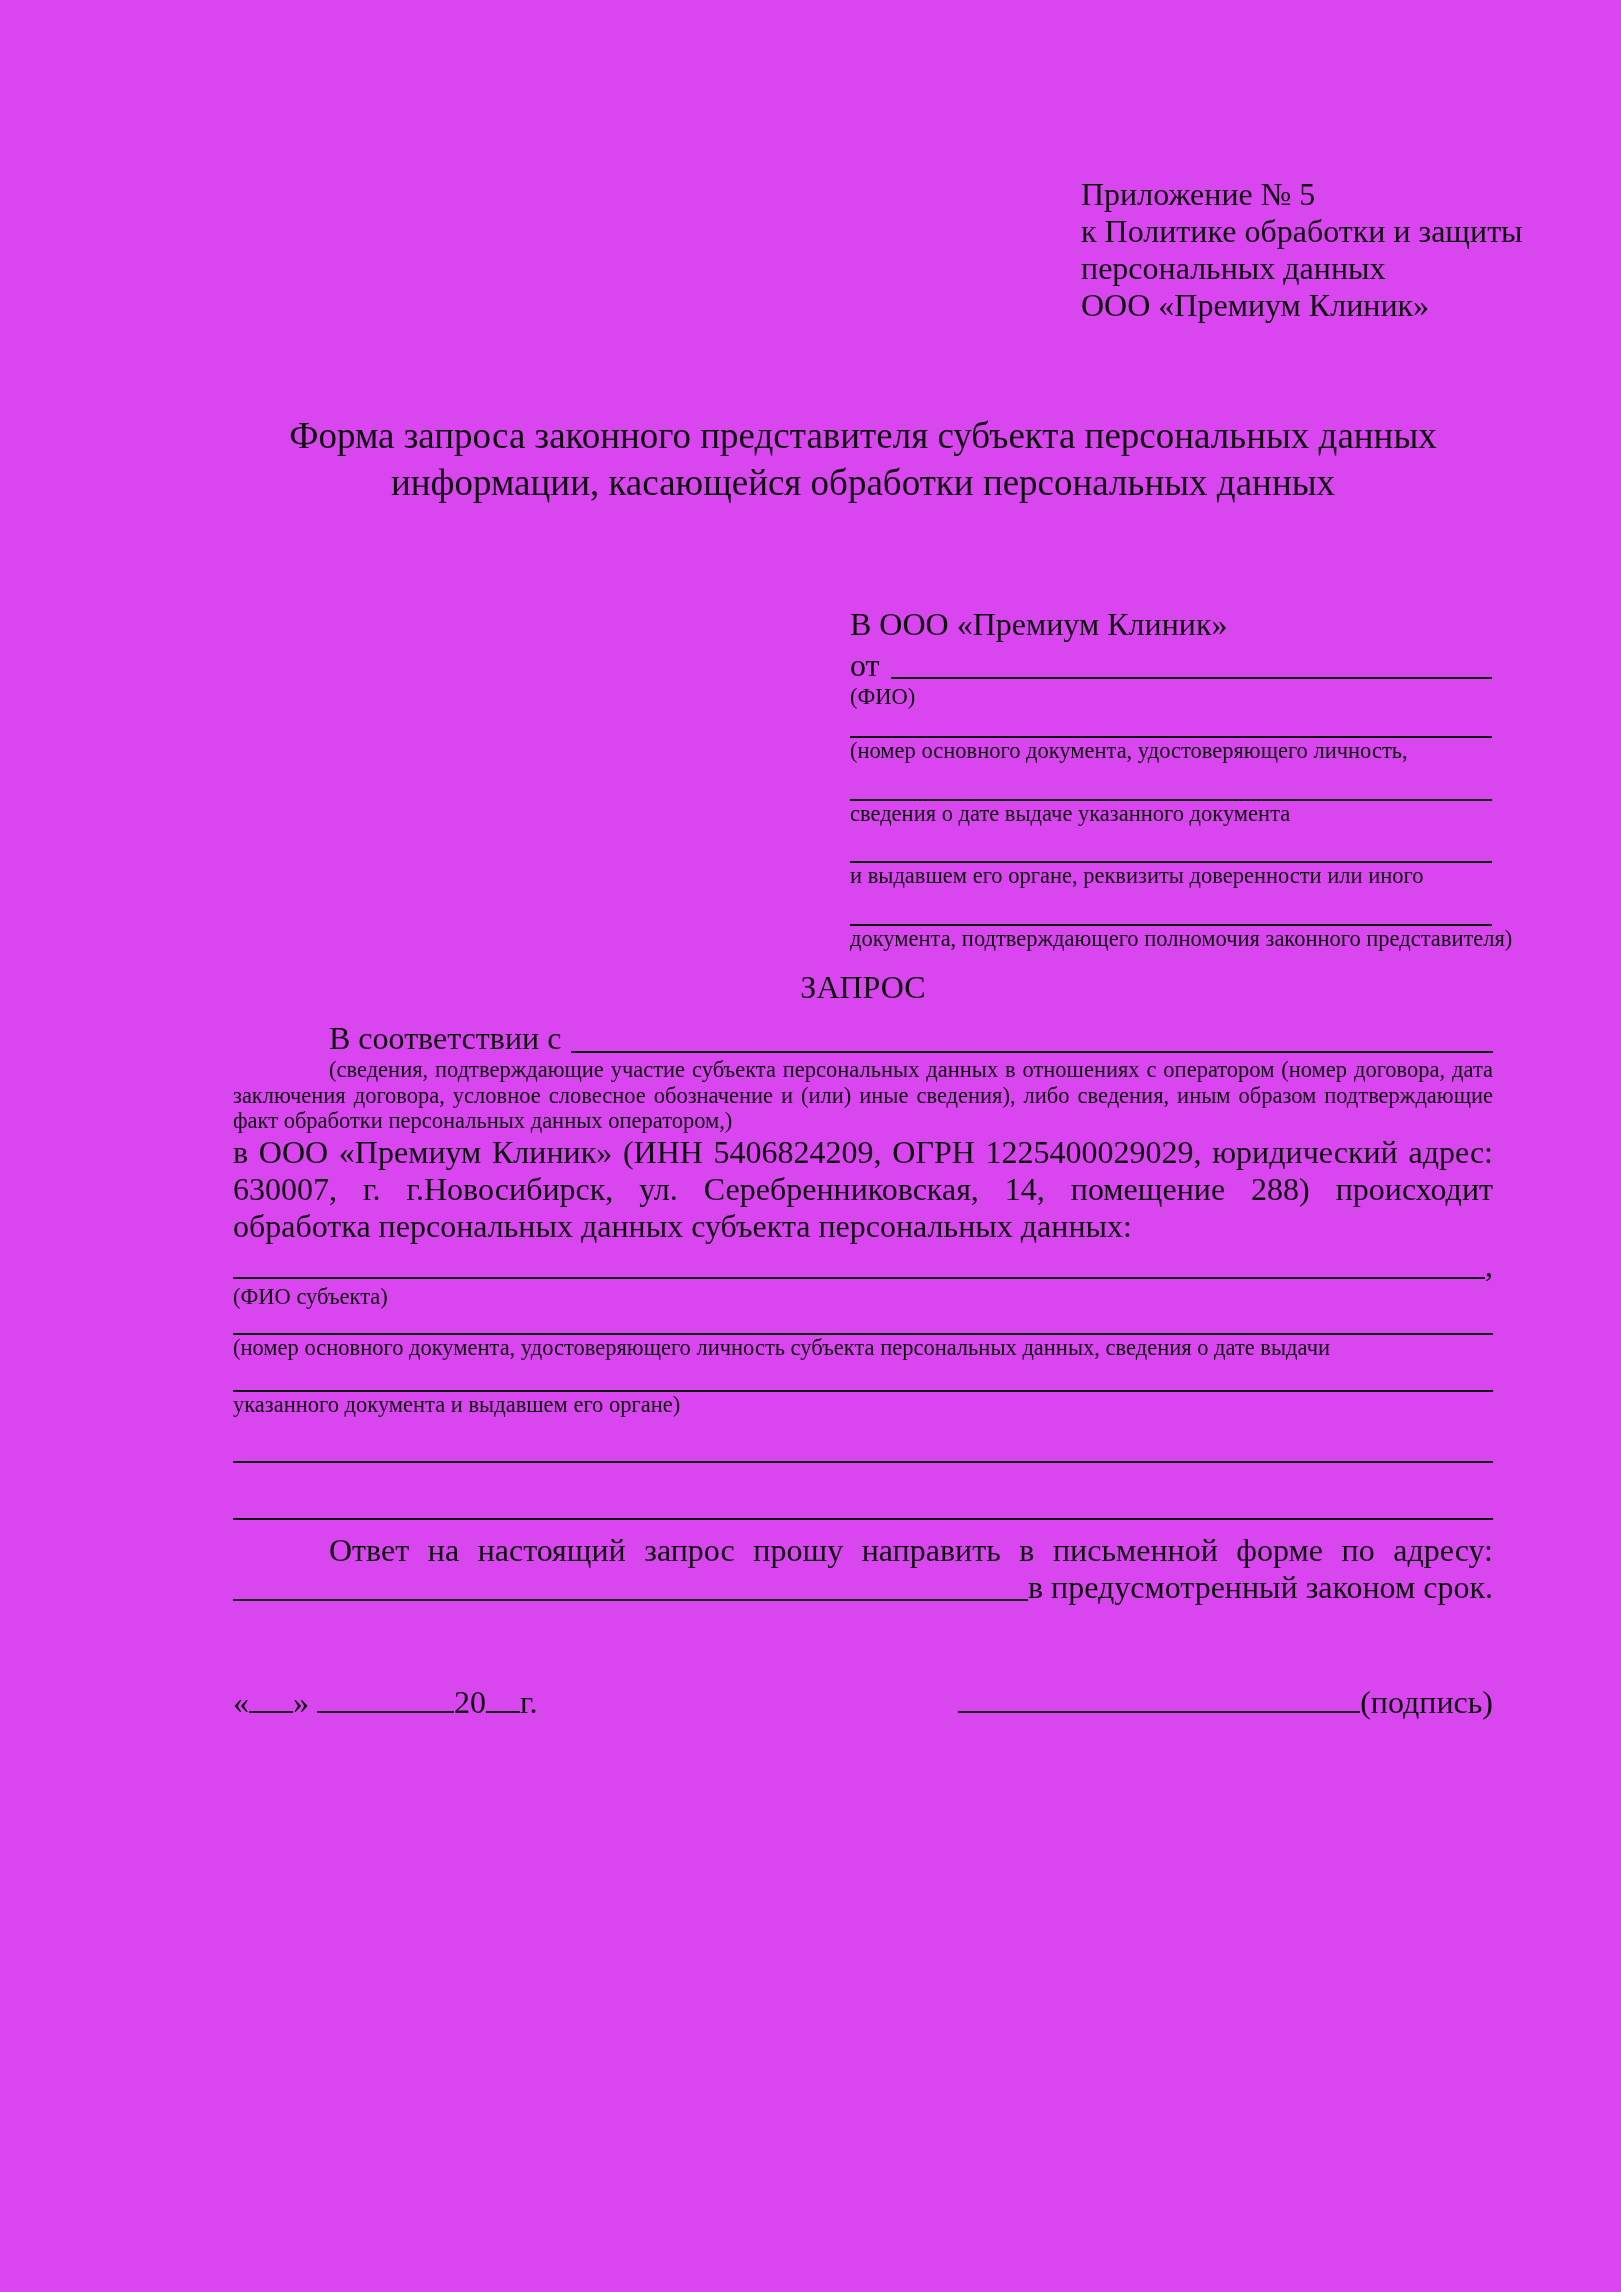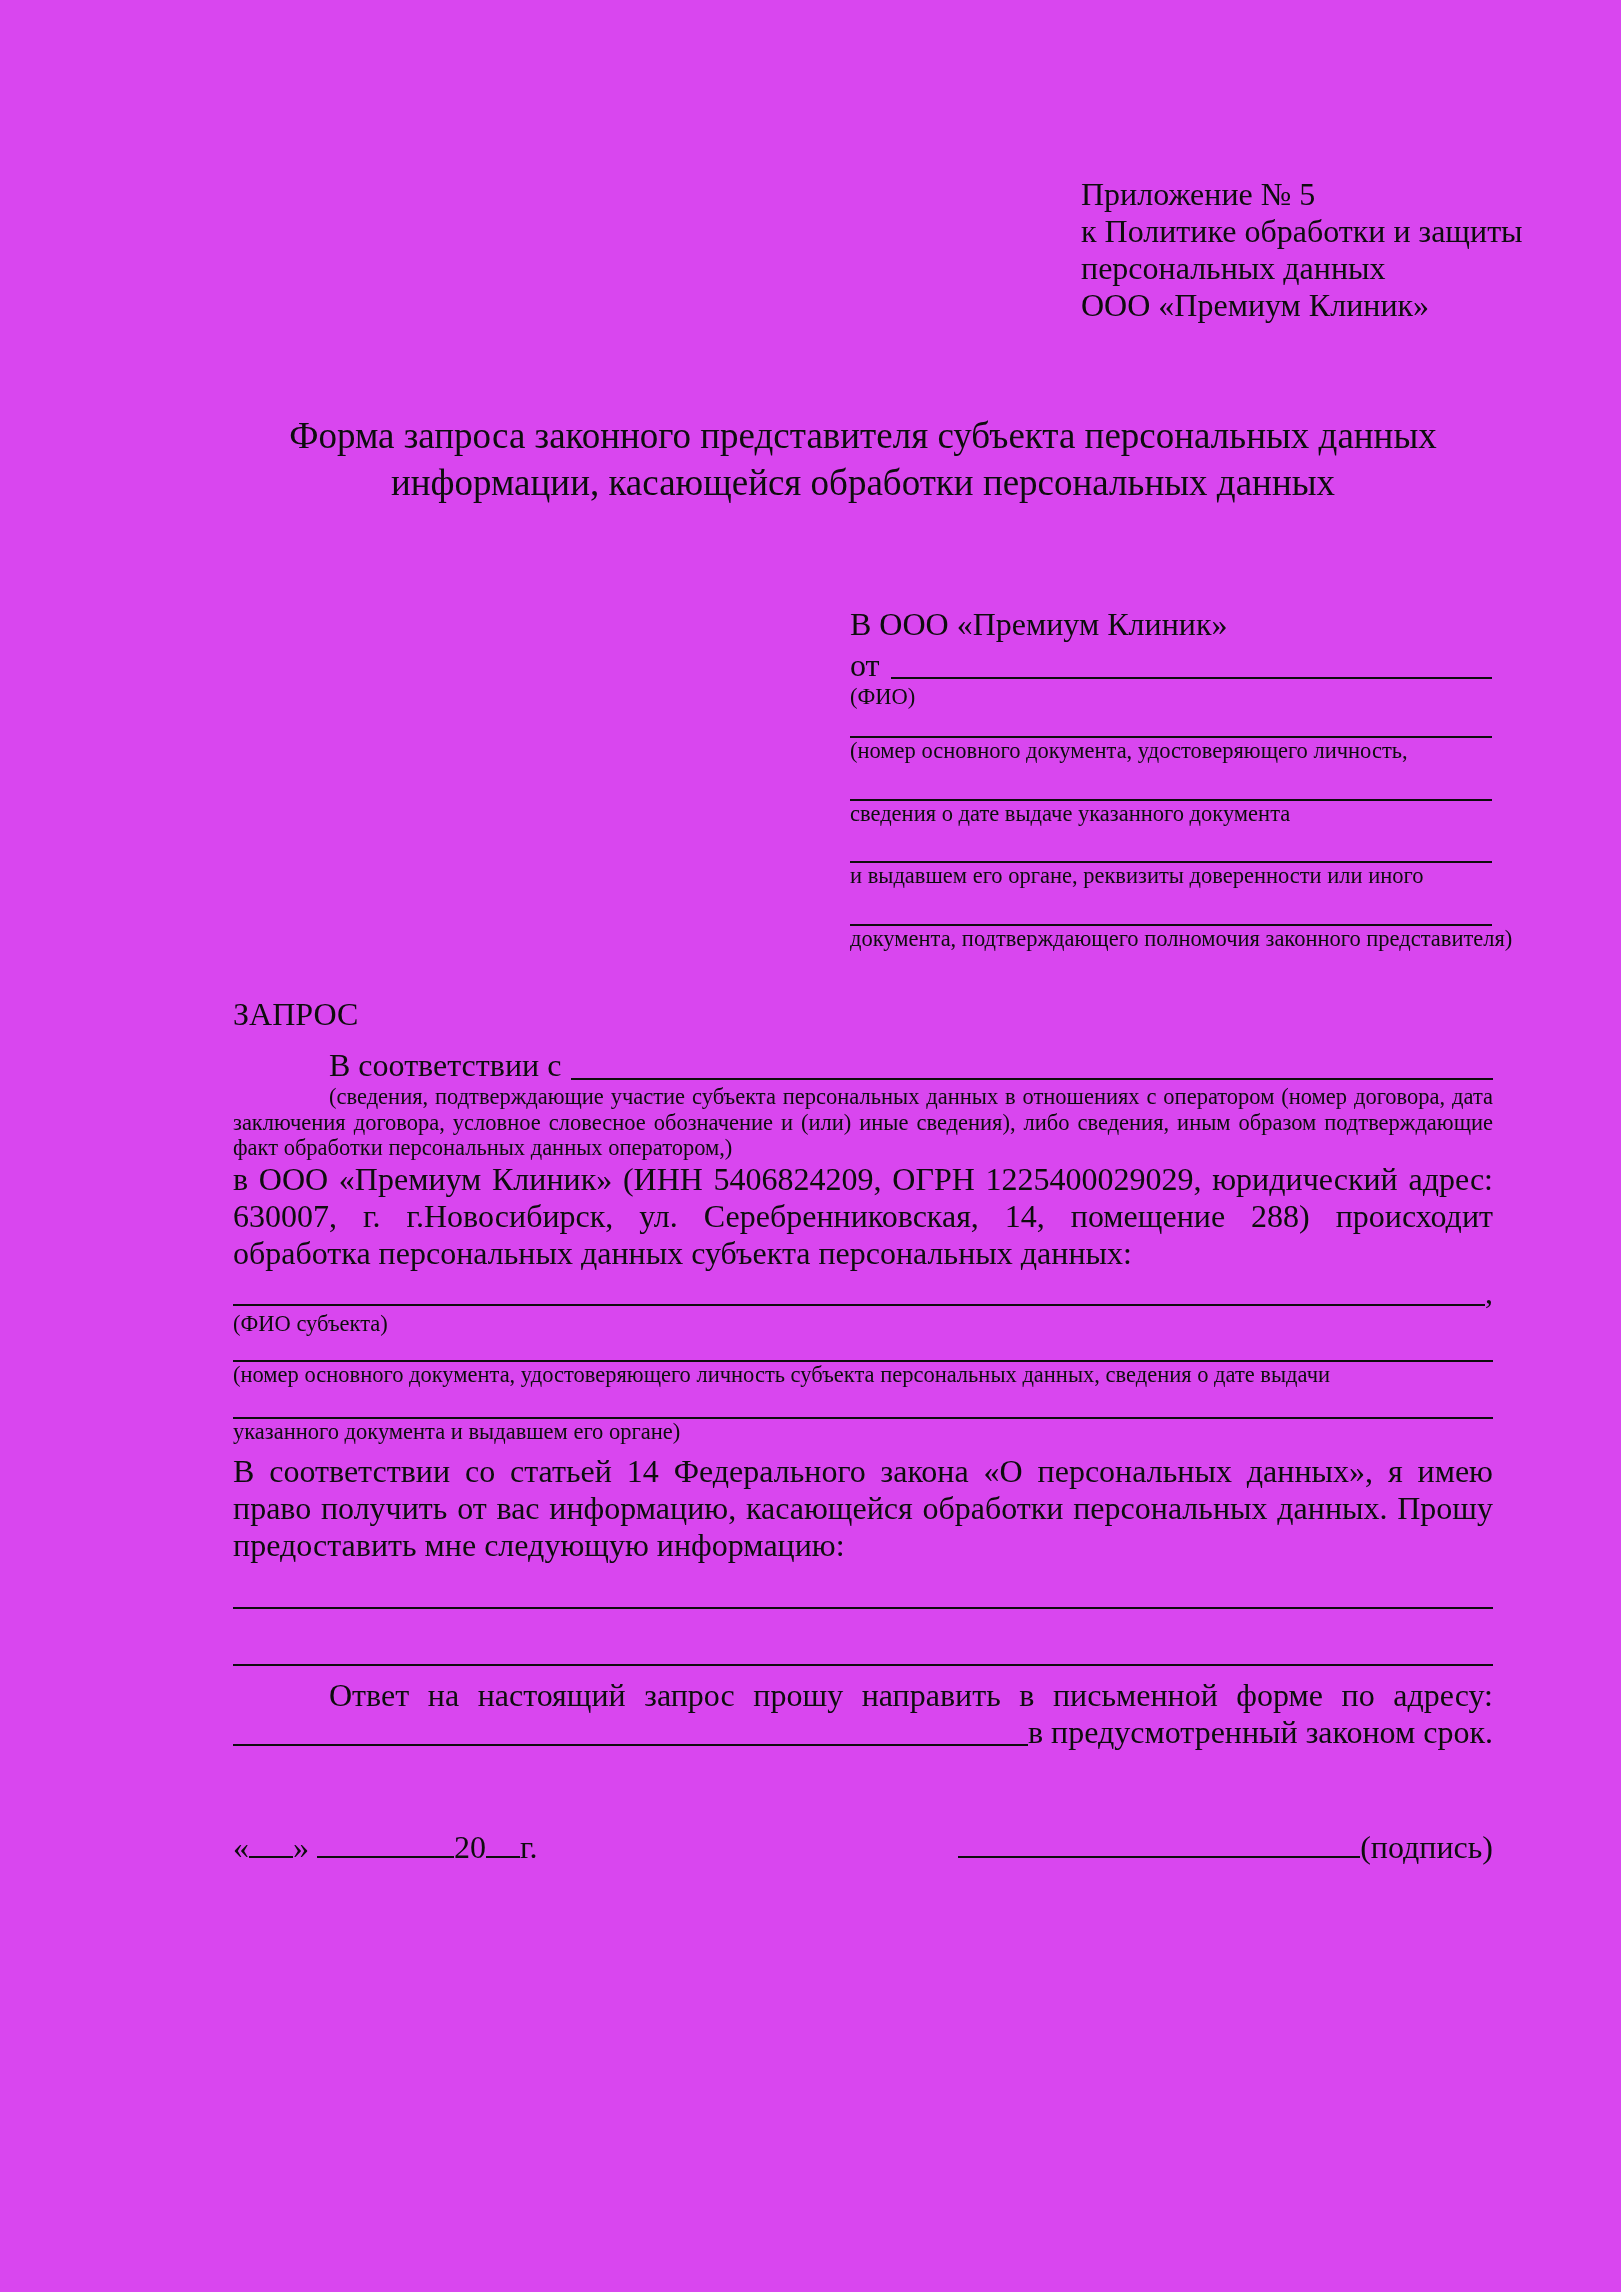--- a/index.html
+++ b/index.html
@@ -36,21 +36,21 @@
   .fill { flex: 1 1 auto; border-bottom: 2.9px solid #0d0d0d; margin-bottom: 4.9px; }
   .cap {
     font-size: 22.5px;
     line-height: 25.5px;
     text-align: left;
   }
   .addr .cap { white-space: nowrap; }
   .blank-line { height: 37px; border-bottom: 2.9px solid #0d0d0d; }
   .blank-line.first { height: 29px; }
   
-  .zapros { margin-top: 45px; }
+  .zapros { margin-top: 18px; text-align: center; }
   
   .intro-row { display: flex; margin-top: 14px; padding-left: 96px; }
   .intro-row .lbl { margin-right: 9.8px; white-space: nowrap; }
   
   .fine {
     font-size: 22.5px;
     line-height: 25.5px;
     text-align: justify;
     text-indent: 96px;
   }
@@ -143,21 +143,20 @@
     <span class="comma">,</span>
   </div>
   <div class="cap">(ФИО субъекта)</div>
 
   <div class="line-row h26"></div>
   <div class="cap">(номер основного документа, удостоверяющего личность субъекта персональных данных, сведения о дате выдачи</div>
 
   <div class="line-row h33"></div>
   <div class="cap">указанного документа и выдавшем его органе)</div>
 
-  <p class="body-j law-p">В соответствии со статьей 14 Федерального закона «О персональных данных», я имею право получить от вас информацию, касающейся обработки персональных данных. Прошу предоставить мне следующую информацию:</p>
 
   <div class="line-row h42"></div>
   <div class="line-row h58"></div>
 
   <p class="reply-p">Ответ на настоящий запрос прошу направить в письменной форме по адресу:</p>
   <div class="reply-row">
     <span class="fill"></span>
     <span class="suffix">в предусмотренный законом срок.</span>
   </div>
 

